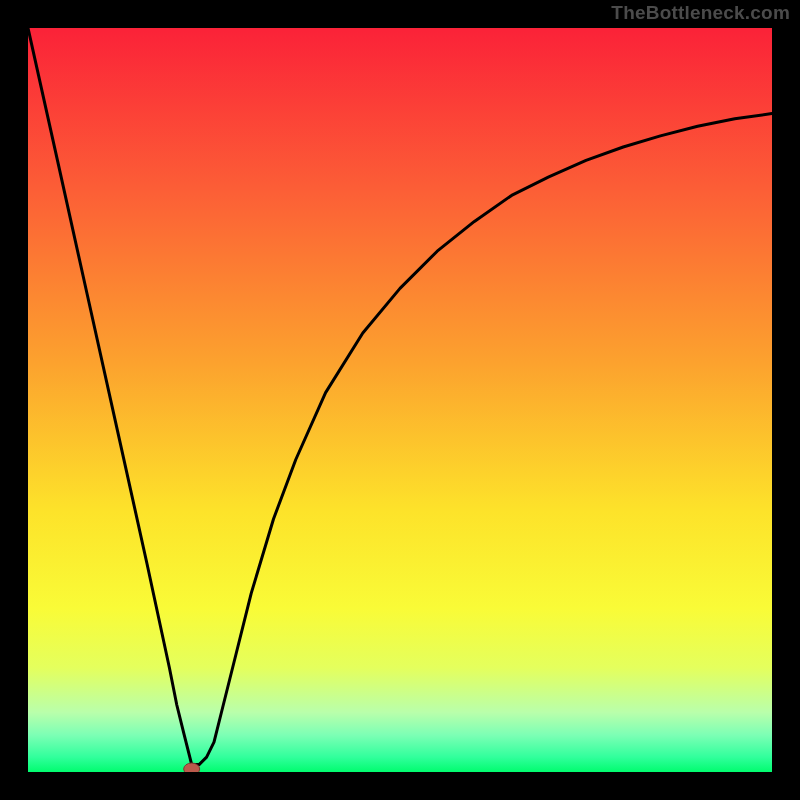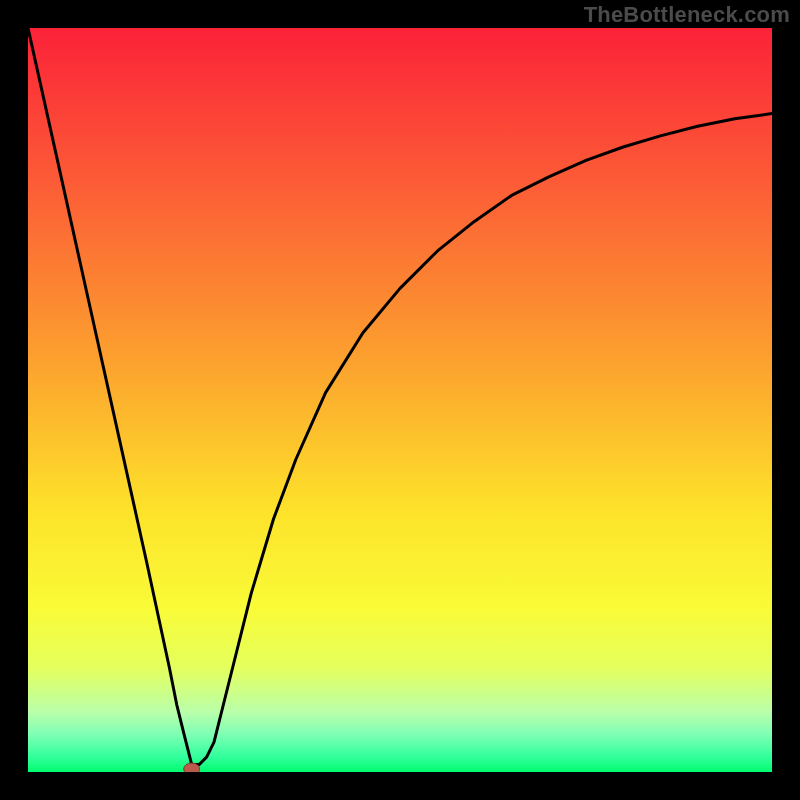--- a/index.html
+++ b/index.html
@@ -15,21 +15,21 @@
     position: relative;
     width: 800px;
     height: 800px;
     background: #000;
   }
   .watermark {
     position: absolute;
     top: 2px;
     right: 10px;
     color: #4b4b4b;
-    font-size: 22px;
+    font-size: 19px;
     font-weight: 600;
     letter-spacing: 0.2px;
     z-index: 3;
   }
   svg.plot {
     position: absolute;
     left: 28px;
     top: 28px;
     width: 744px;
     height: 744px;

